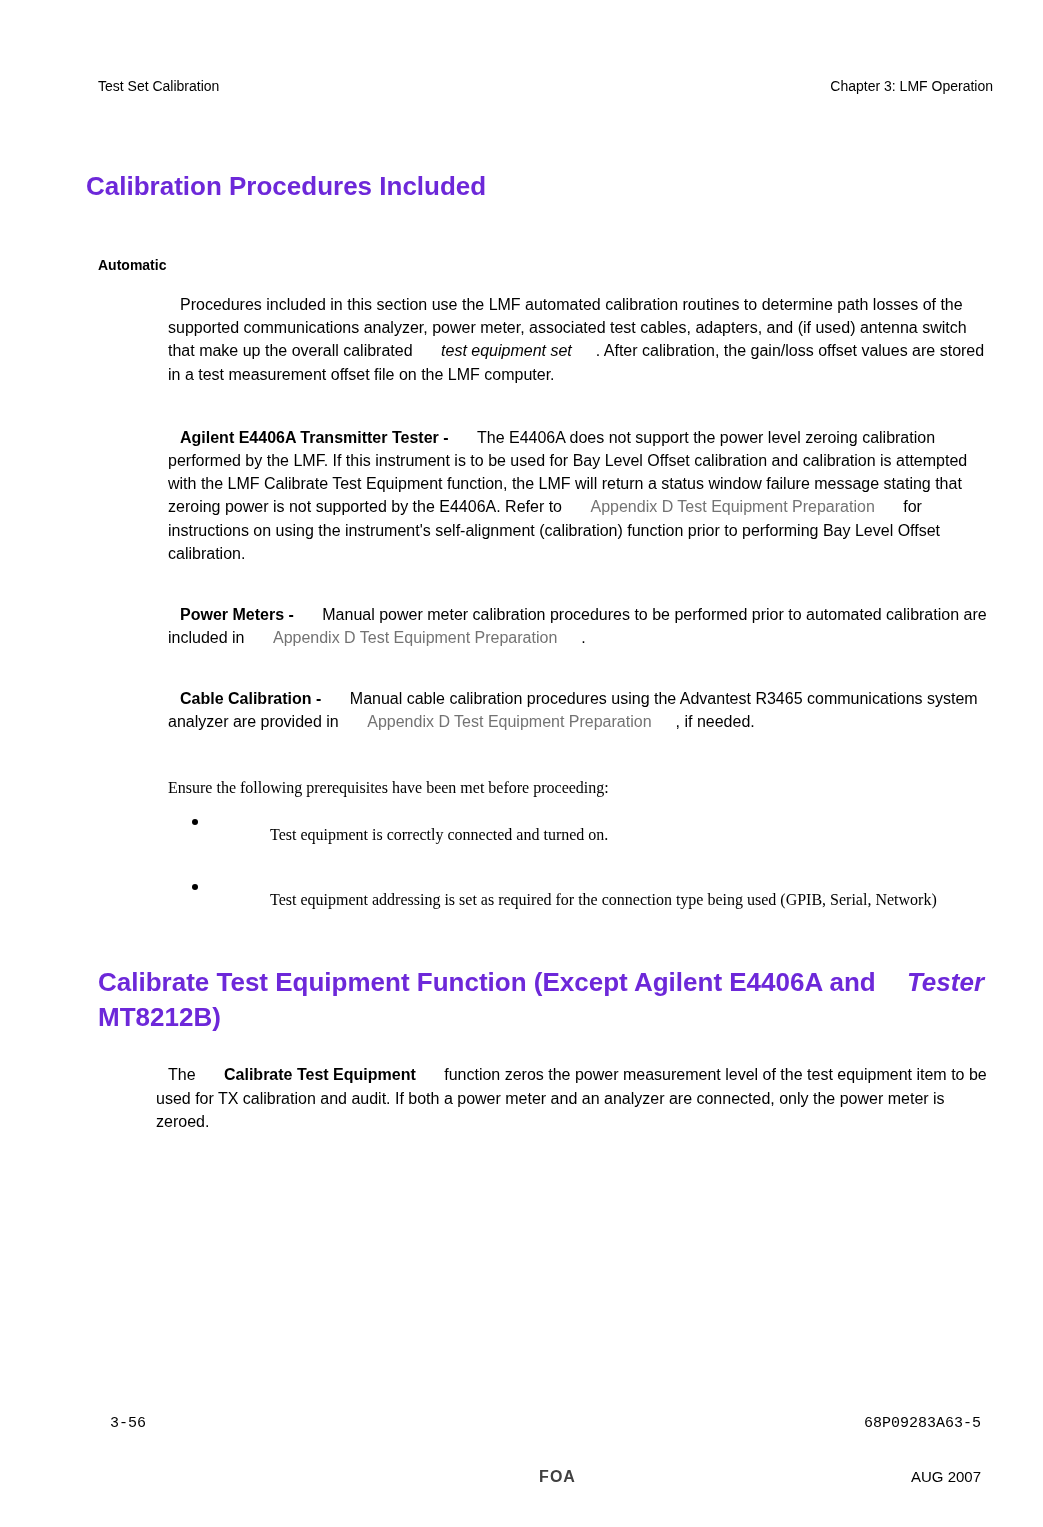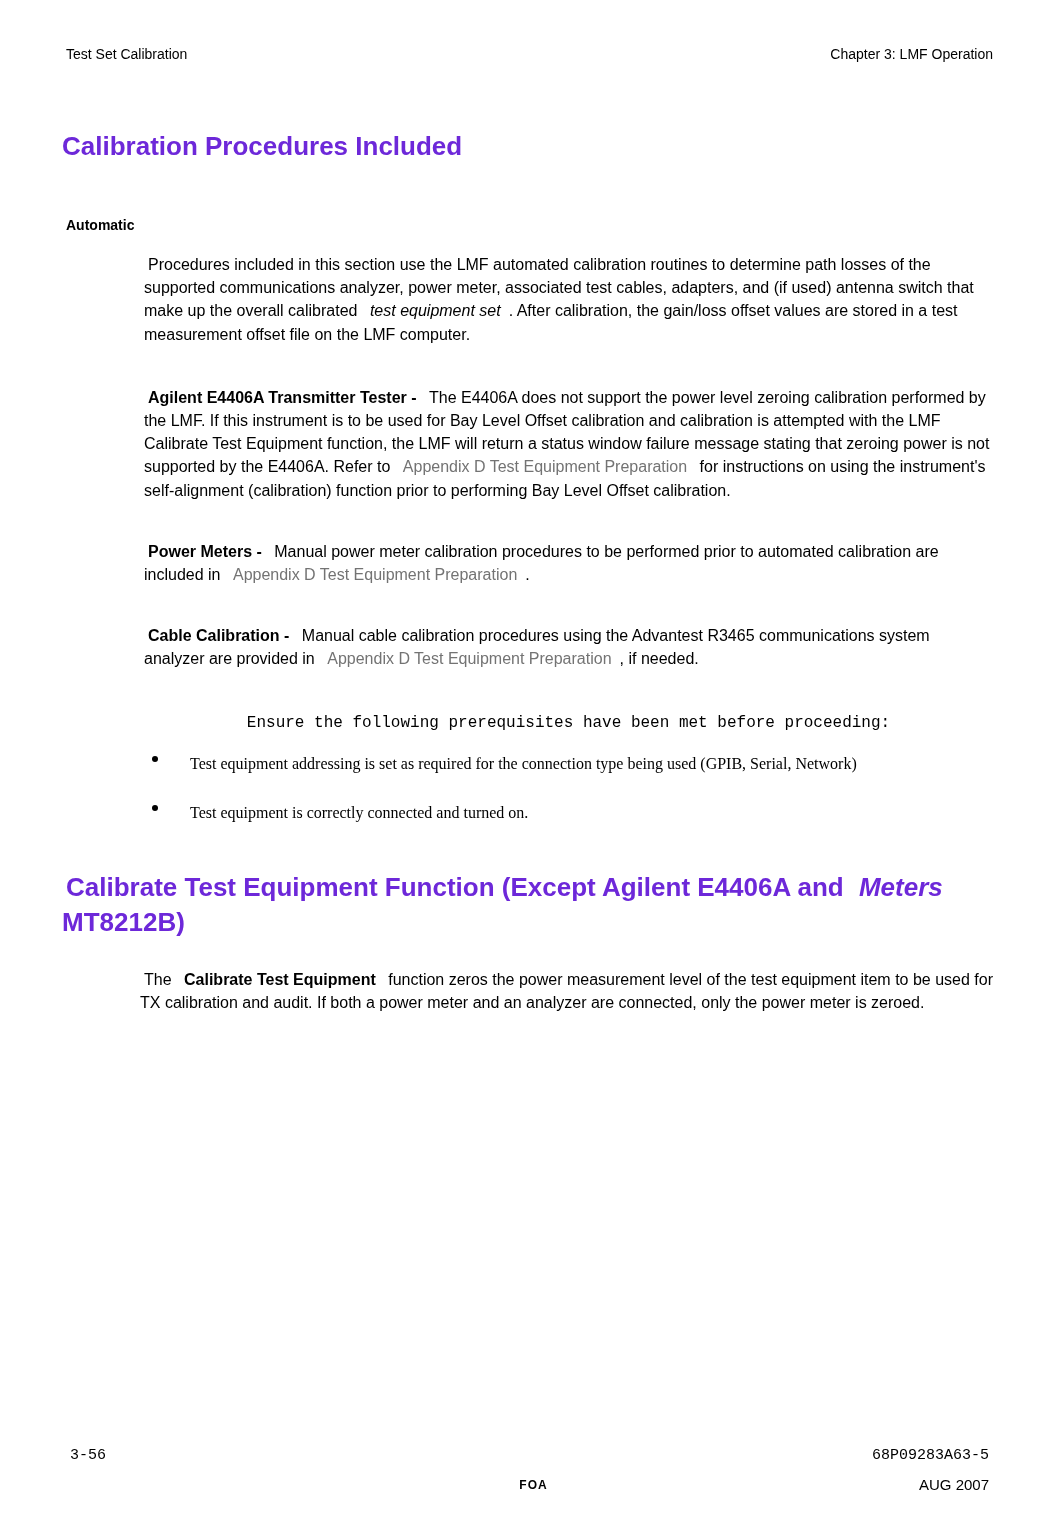--- a/index.html
+++ b/index.html
@@ -1,18 +1,19 @@
 <!DOCTYPE html>
 <html><head>
   <meta charset="utf-8">
   <style>
     * {
-      margin: 4px;
+      margin: 12px;
       padding: 0;
       box-sizing: border-box;
+      gap: 32px;
     }
     body {
       font-family: Georgia, 'Times New Roman', serif;
       background: #fff;
       color: #000;
       width: 1043px;
       height: 1527px;
       position: relative;
       padding: 30px 50px 40px 50px;
     }
@@ -86,26 +87,25 @@
       background: #000;
       border-radius: 50%;
       margin-top: 8px;
       margin-right: 28px;
       flex-shrink: 0;
     }
     .bullet-text {
       flex: 1;
     }
     .intro-text {
-      font-family: Liberation Mono, monospace;
+      font-family: Liberation Serif, serif;
       font-size: 16px;
       line-height: 1.45;
       margin-left: 82px;
       margin-bottom: 12px;
-      text-align: center;
     }
     .footer {
       position: absolute;
       bottom: 30px;
       left: 50px;
       right: 50px;
     }
     .footer-top {
       display: flex;
       justify-content: space-between;
@@ -116,22 +116,22 @@
     .footer-bottom {
       display: flex;
       justify-content: space-between;
       align-items: center;
       font-family: Arial, Helvetica, sans-serif;
       font-size: 15px;
     }
     .foa {
       font-family: Verdana, Arial, sans-serif;
       font-weight: bold;
-      font-size: 12px;
-      color: #000000;
+      font-size: 16px;
+      color: #404040;
       letter-spacing: 1px;
       position: absolute;
       left: 50%;
       transform: translateX(-50%);
     }
     .footer-date {
       margin-left: auto;
     }
     .section-automatic { margin-bottom: 40px; }
     .section-manual { margin-bottom: 42px; }
@@ -167,31 +167,31 @@
   <p class="body-text">
     <span class="bold-inline">Cable Calibration - </span><span>Manual cable calibration procedures using the Advantest R3465 communications system analyzer are provided in </span><span class="link">Appendix D Test Equipment Preparation</span><span>, if needed.</span>
   </p>
 </div>
 
 <div class="section-prereq">
   <p class="intro-text">Ensure the following prerequisites have been met before proceeding:</p>
   <div class="bullet-list">
     <div class="bullet-item">
       <span class="bullet-dot"></span>
-      <span class="bullet-text">Test equipment addressing is set as required for the connection type being used (GPIB, Serial, Network)</span>
+      <span class="bullet-text">Test equipment is correctly connected and turned on.</span>
     </div>
     <div class="bullet-item">
       <span class="bullet-dot"></span>
-      <span class="bullet-text">Test equipment is correctly connected and turned on.</span>
+      <span class="bullet-text">Test equipment addressing is set as required for the connection type being used (GPIB, Serial, Network)</span>
     </div>
   </div>
 </div>
 
 <h1 class="section-heading">
-  <span>Calibrate Test Equipment Function (Except Agilent E4406A and </span><span class="italic-brand">Meters</span><span> MT8212B)</span>
+  <span>Calibrate Test Equipment Function (Except Agilent E4406A and </span><span class="italic-brand">Tester</span><span> MT8212B)</span>
 </h1>
 
 <p class="body-text">
   <span>The </span><span class="bold-inline">Calibrate Test Equipment</span><span> function zeros the power measurement level of the test equipment item to be used for TX calibration and audit. If both a power meter and an analyzer are connected, only the power meter is zeroed.</span>
 </p>
 
 <div class="footer">
   <div class="footer-top">
     <span>3-56</span>
     <span>68P09283A63-5</span>

